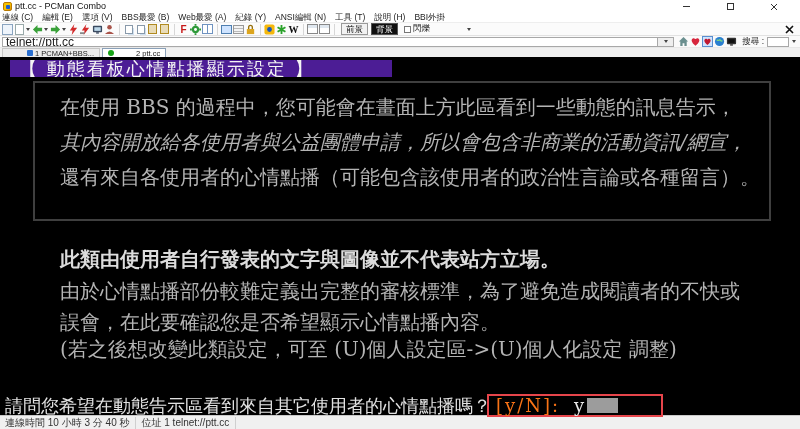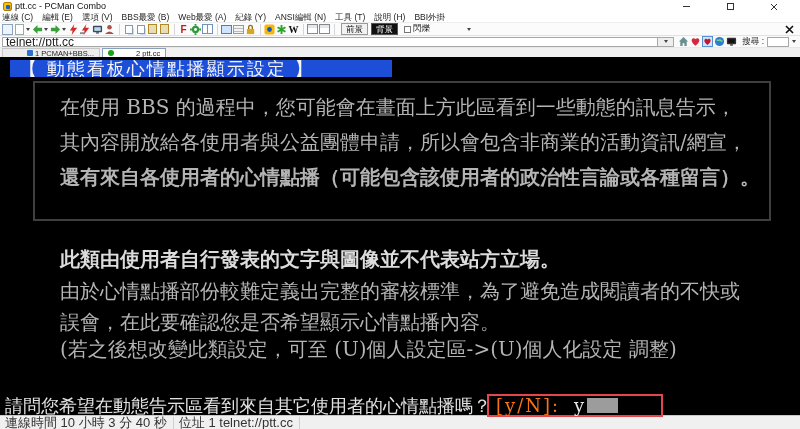--- a/index.html
+++ b/index.html
@@ -55,34 +55,34 @@
   
   .tabrow { height:9px; background:#f1f1f1; display:flex; align-items:flex-end; padding-left:2px; }
   .tab { height:9px; display:inline-flex; align-items:center; padding:0 5px; font-size:7.5px; color:#222; white-space:nowrap; margin-right:2px; }
   .tab.inactive { background:#ececec; border:1px solid #c6c6c6; border-bottom:none;padding-left:24px; }
   .tab.active { background:#fff; border:1px solid #8aa0b8; border-bottom:none;gap:20px; }
   .tab-ico-doc { width:6px; height:6px; background:#2a6fd0; border-radius:1px; margin-right:2px; flex:none; }
   .tab-ico-dot { width:6px; height:6px; background:#17a317; border-radius:50%; margin-right:2px; flex:none; }
 
   
   .terminal { position:relative; height:358px; background:#000; font-family:"DejaVu Serif","Liberation Serif",serif; overflow:visible; z-index:2; }
-  .term-band { position:absolute; left:10px; top:3px; width:382px; height:17px; background:#1d4ed8; color:#f4f4f4; font-size:18px; line-height:17px; padding-left:9px; letter-spacing:2px; white-space:nowrap; overflow:hidden; }
+  .term-band { position:absolute; left:10px; top:3px; width:382px; height:17px; background:#4c1d95; color:#f4f4f4; font-size:18px; line-height:17px; padding-left:9px; letter-spacing:2px; white-space:nowrap; overflow:hidden; }
   .term-box { position:absolute; left:33px; top:24px; width:738px; height:140px; border:2px solid #3f3f3f; }
   .tline { position:absolute; left:60px; color:#b4b4b4; font-size:20px; line-height:22px; white-space:nowrap; }
   .tline.bold { color:#dcdcdc; font-weight:bold; }
-  .l1 { top:39px; } .l2 { top:74px; } .l3 { top:109px;font-weight:bold; }
+  .l1 { top:39px; } .l2 { top:74px;font-style:italic; } .l3 { top:109px; }
   .l4 { top:191px; } .l5 { top:223px; } .l6 { top:254px; } .l7 { top:281px; }
   .prompt-line { position:absolute; left:5px; top:339px; color:#e2e2e2; font-size:18px; line-height:20px; white-space:nowrap; }
   .answer-area { position:absolute; left:487px; top:337px; width:176px; height:23px; border:2px solid #e6454b; display:flex; align-items:center; padding-left:7px; z-index:5; }
   .answer-label { color:#f97316; font-size:18px; letter-spacing:2px; white-space:nowrap; }
   .answer-value { color:#e8e8e8; font-size:18px; margin-left:14px; }
   .cursor-block { width:31px; height:15px; background:#9c9c9c; margin-left:3px; }
 
   
-  .statusbar { height:14px; background:#f0f0f0; border-top:1px solid #c9c9c9; display:flex; align-items:center; font-size:13px; color:#333; z-index:1; }
+  .statusbar { height:14px; background:#f0f0f0; border-top:1px solid #c9c9c9; display:flex; align-items:center; font-size:10px; color:#333; z-index:1; }
   .status-seg { padding:0 6px 0 5px; height:12px; display:flex; align-items:center; border-right:1px solid #cfcfcf; white-space:nowrap; }
   svg { display:block; }
 </style>
 </head>
 <body>
 
 <div class="window">
 
   <div class="titlebar">
     <span class="appicon"></span>

